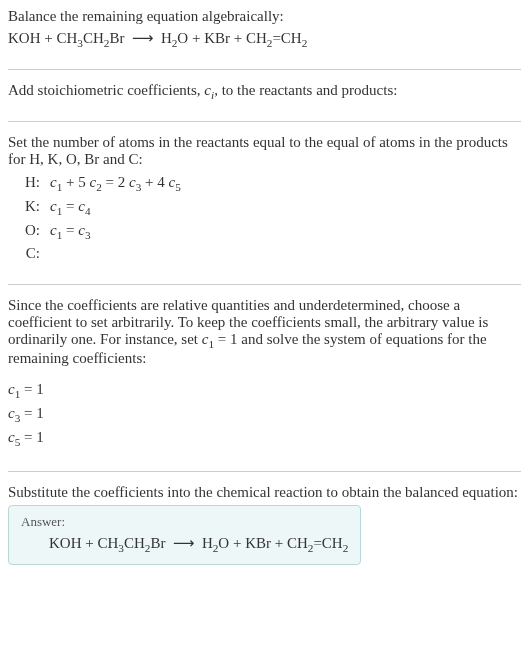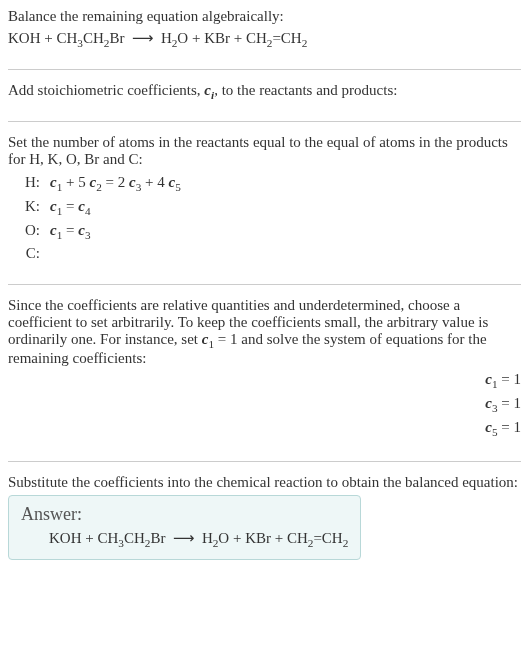--- a/index.html
+++ b/index.html
@@ -29,51 +29,49 @@
     .equation {
       font-family: Georgia, serif;
       margin-top: 4px;
     }
     sub {
       font-size: 0.75em;
       vertical-align: sub;
     }
     .italic {
       font-style: italic;
-      font-weight: bold;
     }
     .balance-table {
       margin-top: 4px;
       margin-left: 4px;
     }
     .balance-row {
       display: flex;
       align-items: baseline;
       line-height: 1.4;
     }
     .balance-label {
       width: 28px;
       text-align: right;
       margin-right: 10px;
     }
     .coeff-list {
-      margin-top: 2px;
+      margin-top: 12px;
       line-height: 1.4;
-      text-align: right;
     }
     .answer-box {
       background: #eef7f7;
       border: 1px solid #b8d8d8;
       border-radius: 4px;
       padding: 8px 12px 10px 12px;
       display: inline-block;
       margin-top: 4px;
     }
     .answer-label {
-      font-size: 18px;
+      font-size: 13px;
       color: #555;
       margin-bottom: 4px;
     }
     .answer-eq {
       padding-left: 28px;
     }
   </style>
 </head>
 <body>
 

